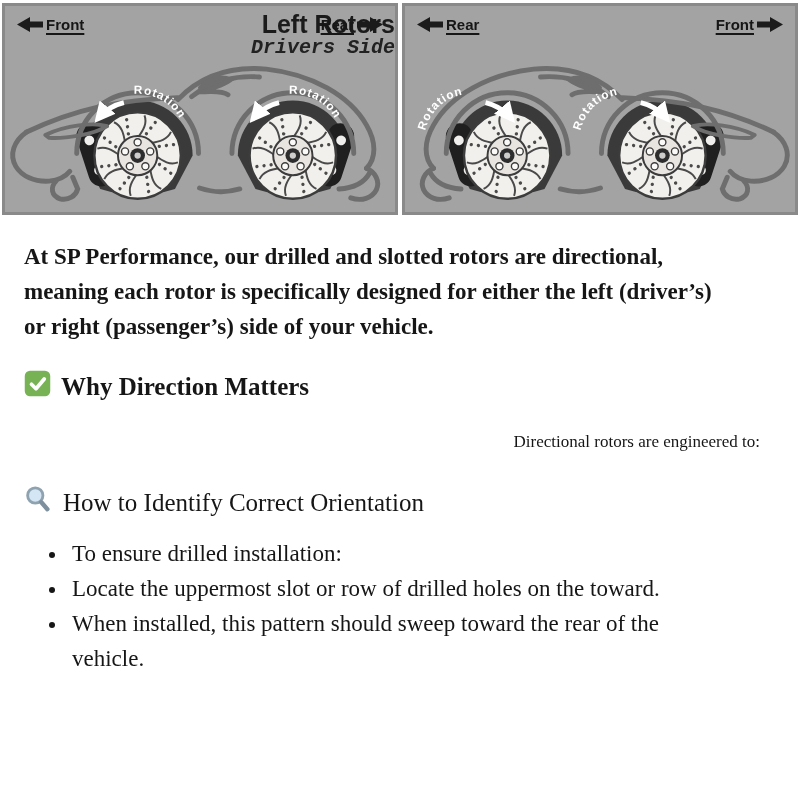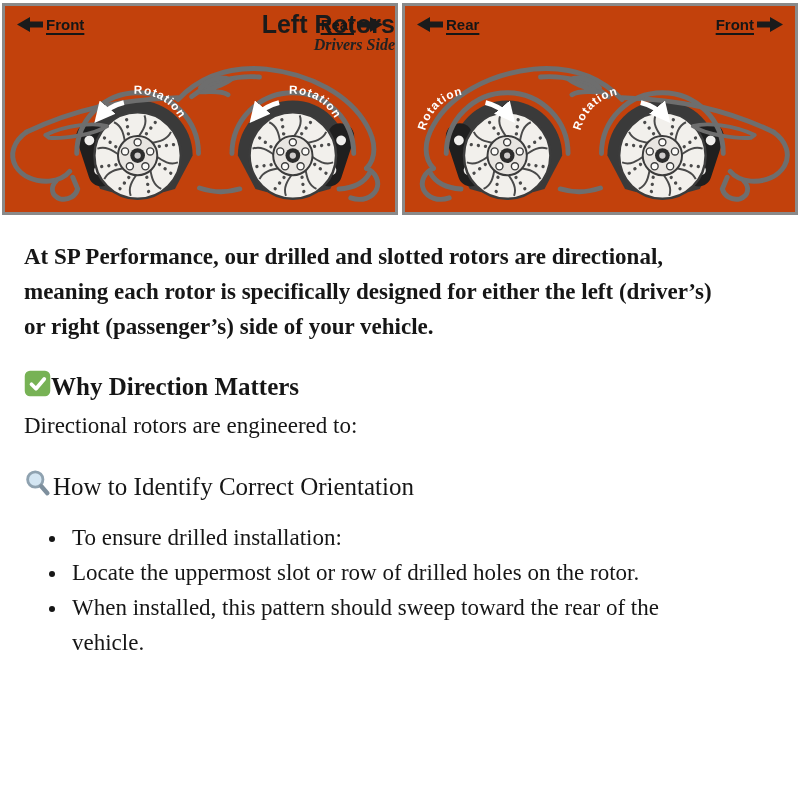--- a/index.html
+++ b/index.html
@@ -1,37 +1,37 @@
 <!DOCTYPE html>
 <html><head>
 <meta charset="utf-8">
 <style>
   html,body{margin:0;padding:0;background:#ffffff;}
   body{width:800px;height:800px;overflow:hidden;font-family:"Liberation Serif",serif;color:#161616;}
 
   
   .diagram{display:flex;gap:4px;margin:3px 2px 0 2px;}
-  .panel{flex:1 1 0;border:3px solid #8a8a8a;background:#c2410c;position:relative;height:206px;overflow:hidden;}
+  .panel{flex:1 1 0;border:3px solid #8a8a8a;background:#a3a3a3;position:relative;height:206px;overflow:hidden;}
   .panel-header{position:relative;height:50px;}
   .titles{position:absolute;left:0;right:0;top:5px;text-align:right;line-height:1.05;}
   .panel-title{font-family:"Liberation Sans",sans-serif;font-weight:bold;font-size:25px;color:#1b1b1b;}
-  .panel-sub{font-family:Liberation Serif, serif;font-weight:bold;font-style:italic;font-size:16px;color:#222;}
+  .panel-sub{font-family:Liberation Mono, monospace;font-weight:bold;font-style:italic;font-size:20px;color:#222;}
   .dir{position:absolute;top:10px;display:flex;align-items:center;gap:3px;
        font-family:"Liberation Sans",sans-serif;font-weight:bold;font-size:15px;}
   .dir-left{left:12px;} .dir-right{right:12px;}
   .dir .lbl{text-decoration:underline;text-underline-offset:3px;text-decoration-thickness:2px;}
   .car-svg{display:block;width:100%;height:152px;}
 
   
   .content{padding:0 40px 0 24px;}
   p.intro{font-size:23px;line-height:35px;max-width:705px;margin:24px 0 0 0;font-weight:bold;}
-  h2.sec{font-size:25px;margin:26px 0 0 0;display:flex;align-items:center;gap:0;}
+  h2.sec{font-size:25px;margin:26px 0 0 0;display:flex;align-items:center;gap:10px;}
   h2.bold{font-weight:bold;}
   h2.normal{font-weight:normal;}
-  p.lead{font-size:23px;line-height:34px;margin:6px 0 0 0;}
+  p.lead{font-size:17px;line-height:34px;margin:22px 0 0 0;text-align:right;}
   ul.blist{margin:16px 0 0 0;padding:0 0 0 44px;max-width:700px;}
   ul.blist li{font-size:23px;line-height:35px;max-width:660px;padding-left:4px;}
   ul.blist li::marker{font-size:20px;}
 
   .emoji{flex:0 0 auto;display:inline-block;}
 </style>
 </head>
 <body>
 
 <svg width="0" height="0" style="position:absolute" aria-hidden="true">
@@ -237,18 +237,18 @@
         <svg width="29" height="29" viewBox="0 0 36 36">
             <circle cx="14" cy="13" r="9.5" fill="#d4e6f3" stroke="#8fa2b0" stroke-width="3.5"></circle>
             <line x1="21.5" y1="21.5" x2="29" y2="30" stroke="#7e8f9d" stroke-width="5.5" stroke-linecap="round"></line>
           </svg>
       </span>
       <span>How to Identify Correct Orientation</span>
     </h2>
 
     <ul class="blist">
       <li>To ensure drilled installation:</li>
-      <li>Locate the uppermost slot or row of drilled holes on the rotor.</li>
+      <li>Locate the uppermost slot or row of drilled holes on the toward.</li>
       <li>When installed, this pattern should sweep toward the rear of the vehicle.</li>
     </ul>
 
   </div>
 </div>
 
 </body></html>

